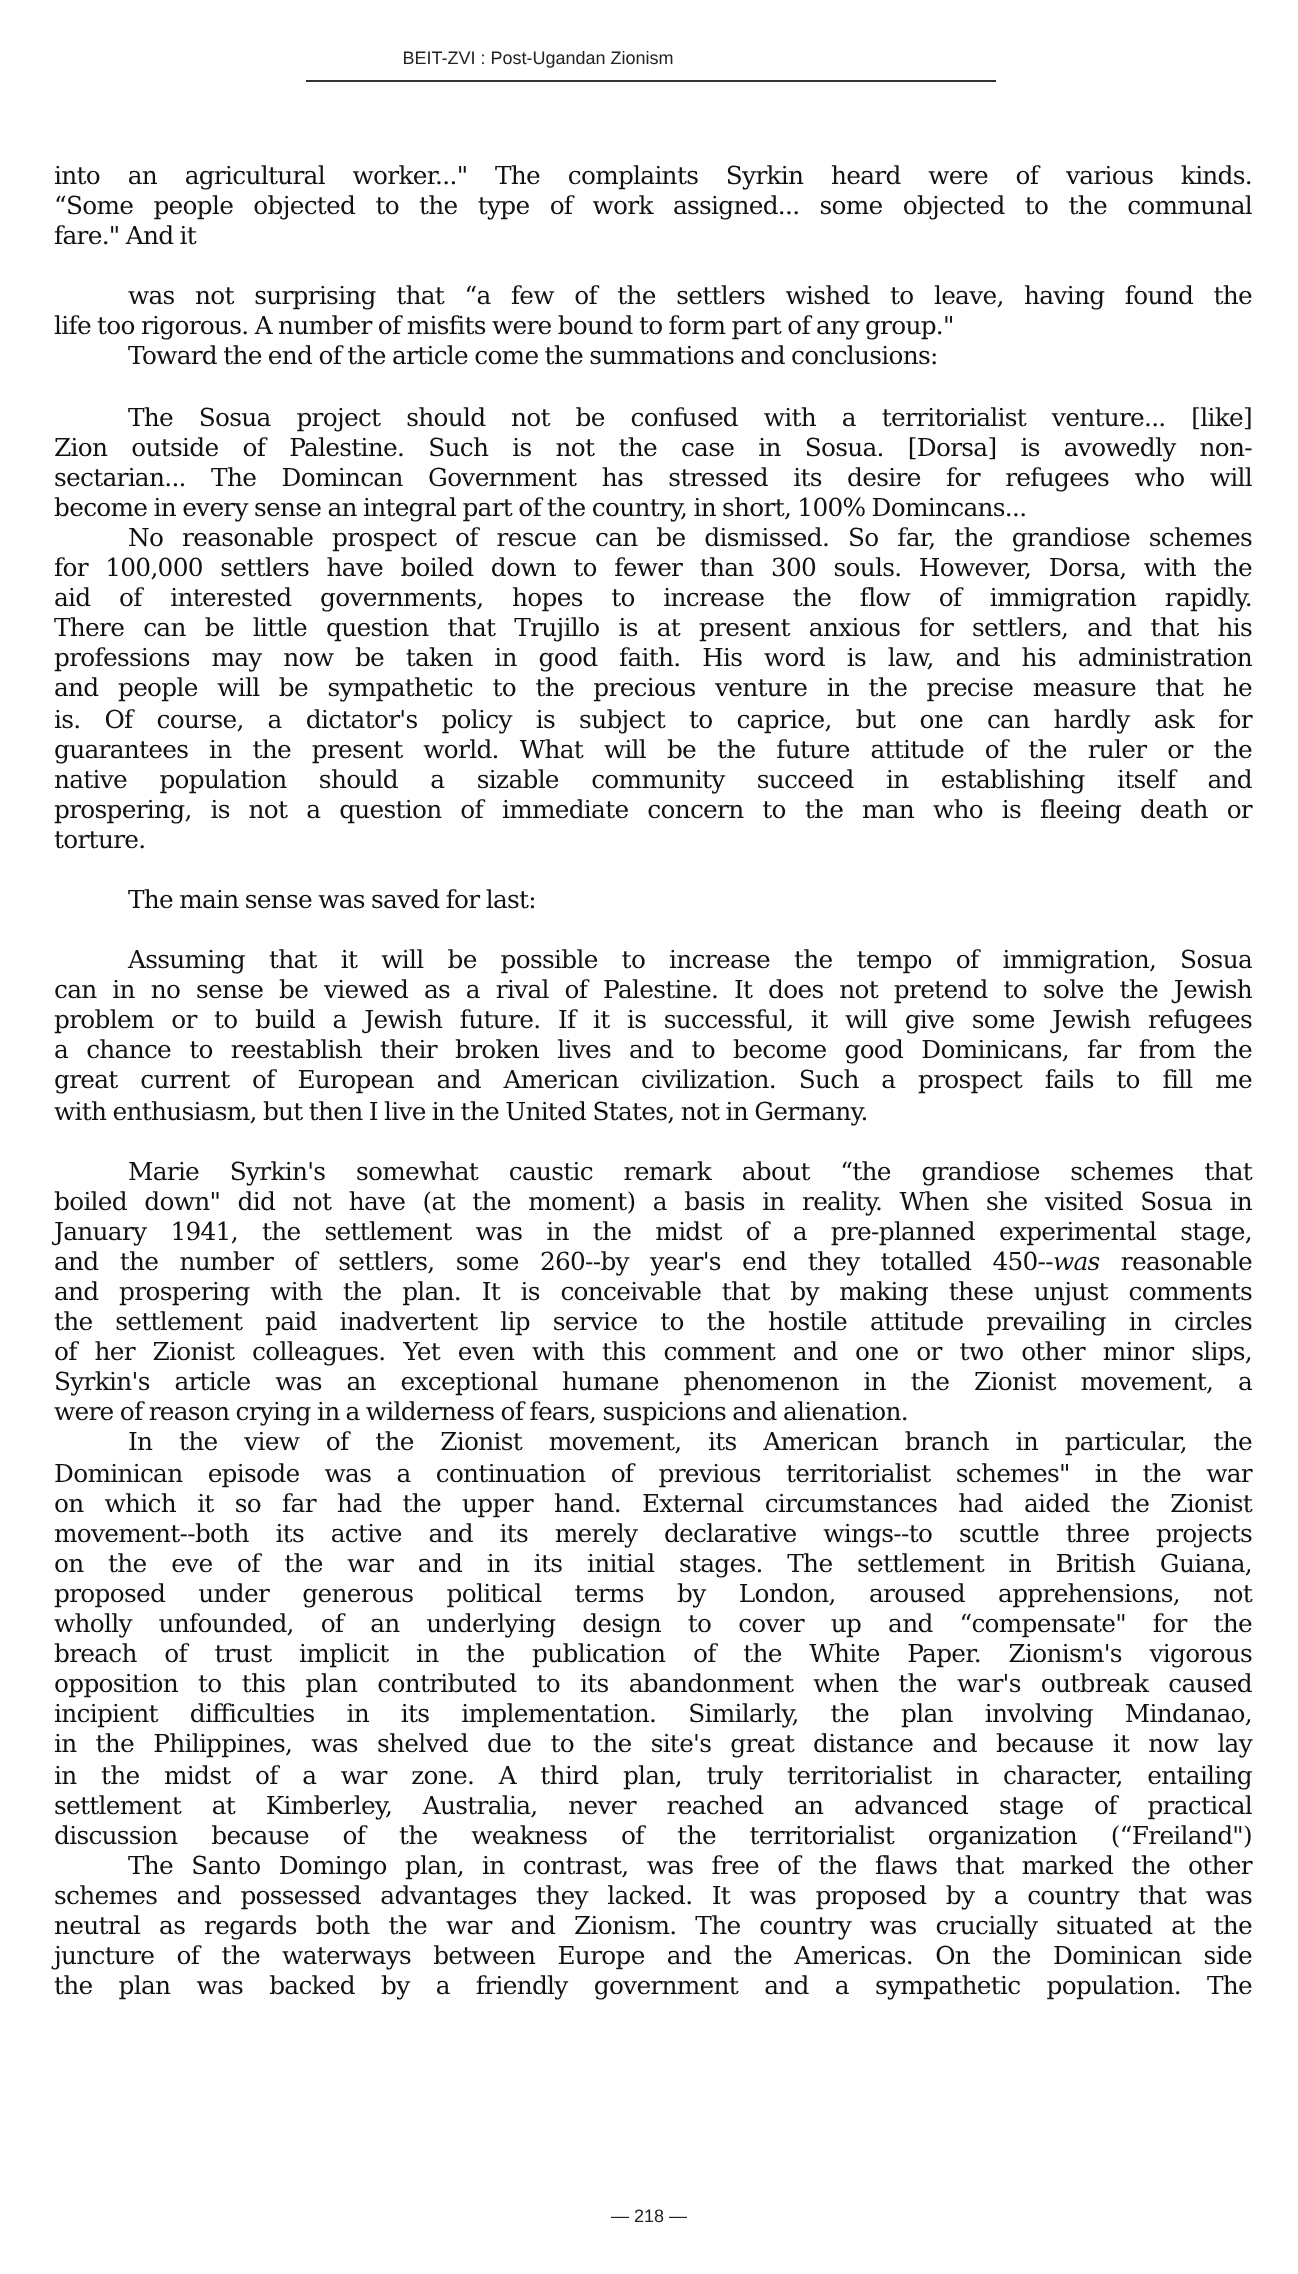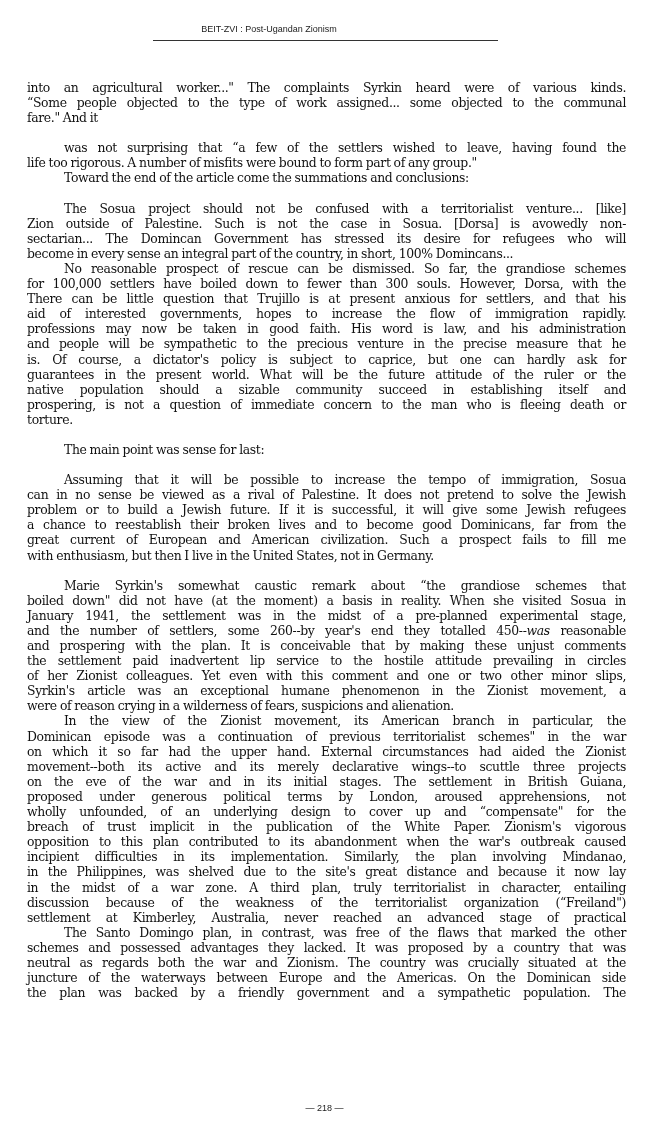--- a/index.html
+++ b/index.html
@@ -56,34 +56,34 @@
   <div>
     <span class="ln ind" style="white-space: normal;">The Sosua project should not be confused with a territorialist venture... [like]</span>
     <span class="ln" style="white-space: normal;">Zion outside of Palestine. Such is not the case in Sosua. [Dorsa] is avowedly non-</span>
     <span class="ln" style="white-space: normal;">sectarian... The Domincan Government has stressed its desire for refugees who will</span>
     <span class="ln last" style="white-space: nowrap;">become in every sense an integral part of the country, in short, 100% Domincans...</span>
   </div>
 
   <div>
     <span class="ln ind" style="white-space: normal;">No reasonable prospect of rescue can be dismissed. So far, the grandiose schemes</span>
     <span class="ln" style="white-space: normal;">for 100,000 settlers have boiled down to fewer than 300 souls. However, Dorsa, with the</span>
+    <span class="ln" style="white-space: normal;">aid of interested governments, hopes to increase the flow of immigration rapidly.</span>
     <span class="ln" style="white-space: normal;">There can be little question that Trujillo is at present anxious for settlers, and that his</span>
-    <span class="ln" style="white-space: normal;">aid of interested governments, hopes to increase the flow of immigration rapidly.</span>
     <span class="ln" style="white-space: normal;">professions may now be taken in good faith. His word is law, and his administration</span>
     <span class="ln" style="white-space: normal;">and people will be sympathetic to the precious venture in the precise measure that he</span>
     <span class="ln" style="white-space: normal;">is. Of course, a dictator's policy is subject to caprice, but one can hardly ask for</span>
     <span class="ln" style="white-space: normal;">guarantees in the present world. What will be the future attitude of the ruler or the</span>
     <span class="ln" style="white-space: normal;">native population should a sizable community succeed in establishing itself and</span>
     <span class="ln" style="white-space: normal;">prospering, is not a question of immediate concern to the man who is fleeing death or</span>
     <span class="ln last" style="white-space: nowrap;">torture.</span>
   </div>
   <span class="gap"></span>
 
   <div>
-    <span class="ln ind last" style="white-space: nowrap;">The main point was sense for last:</span>
+    <span class="ln ind last" style="white-space: nowrap;">The main sense was saved for last:</span>
   </div>
   <span class="gap"></span>
 
   <div>
     <span class="ln ind" style="white-space: normal;">Assuming that it will be possible to increase the tempo of immigration, Sosua</span>
     <span class="ln" style="white-space: normal;">can in no sense be viewed as a rival of Palestine. It does not pretend to solve the Jewish</span>
     <span class="ln" style="white-space: normal;">problem or to build a Jewish future. If it is successful, it will give some Jewish refugees</span>
     <span class="ln" style="white-space: normal;">a chance to reestablish their broken lives and to become good Dominicans, far from the</span>
     <span class="ln" style="white-space: normal;">great current of European and American civilization. Such a prospect fails to fill me</span>
     <span class="ln last" style="white-space: nowrap;">with enthusiasm, but then I live in the United States, not in Germany.</span>
@@ -108,22 +108,22 @@
     <span class="ln" style="white-space: normal;">on which it so far had the upper hand. External circumstances had aided the Zionist</span>
     <span class="ln" style="white-space: normal;">movement--both its active and its merely declarative wings--to scuttle three projects</span>
     <span class="ln" style="white-space: normal;">on the eve of the war and in its initial stages. The settlement in British Guiana,</span>
     <span class="ln" style="white-space: normal;">proposed under generous political terms by London, aroused apprehensions, not</span>
     <span class="ln" style="white-space: normal;">wholly unfounded, of an underlying design to cover up and “compensate" for the</span>
     <span class="ln" style="white-space: normal;">breach of trust implicit in the publication of the White Paper. Zionism's vigorous</span>
     <span class="ln" style="white-space: normal;">opposition to this plan contributed to its abandonment when the war's outbreak caused</span>
     <span class="ln" style="white-space: normal;">incipient difficulties in its implementation. Similarly, the plan involving Mindanao,</span>
     <span class="ln" style="white-space: normal;">in the Philippines, was shelved due to the site's great distance and because it now lay</span>
     <span class="ln" style="white-space: normal;">in the midst of a war zone. A third plan, truly territorialist in character, entailing</span>
+    <span class="ln" style="white-space: normal;">settlement at Kimberley, Australia, never reached an advanced stage of practical</span>
     <span class="ln" style="white-space: normal;">discussion because of the weakness of the territorialist organization (“Freiland")</span>
-    <span class="ln" style="white-space: normal;">settlement at Kimberley, Australia, never reached an advanced stage of practical</span>
   </div>
 
   <div>
     <span class="ln ind" style="white-space: normal;">The Santo Domingo plan, in contrast, was free of the flaws that marked the other</span>
     <span class="ln" style="white-space: normal;">schemes and possessed advantages they lacked. It was proposed by a country that was</span>
     <span class="ln" style="white-space: normal;">neutral as regards both the war and Zionism. The country was crucially situated at the</span>
     <span class="ln" style="white-space: normal;">juncture of the waterways between Europe and the Americas. On the Dominican side</span>
     <span class="ln" style="white-space: normal;">the plan was backed by a friendly government and a sympathetic population. The</span>
   </div>
 </div>

